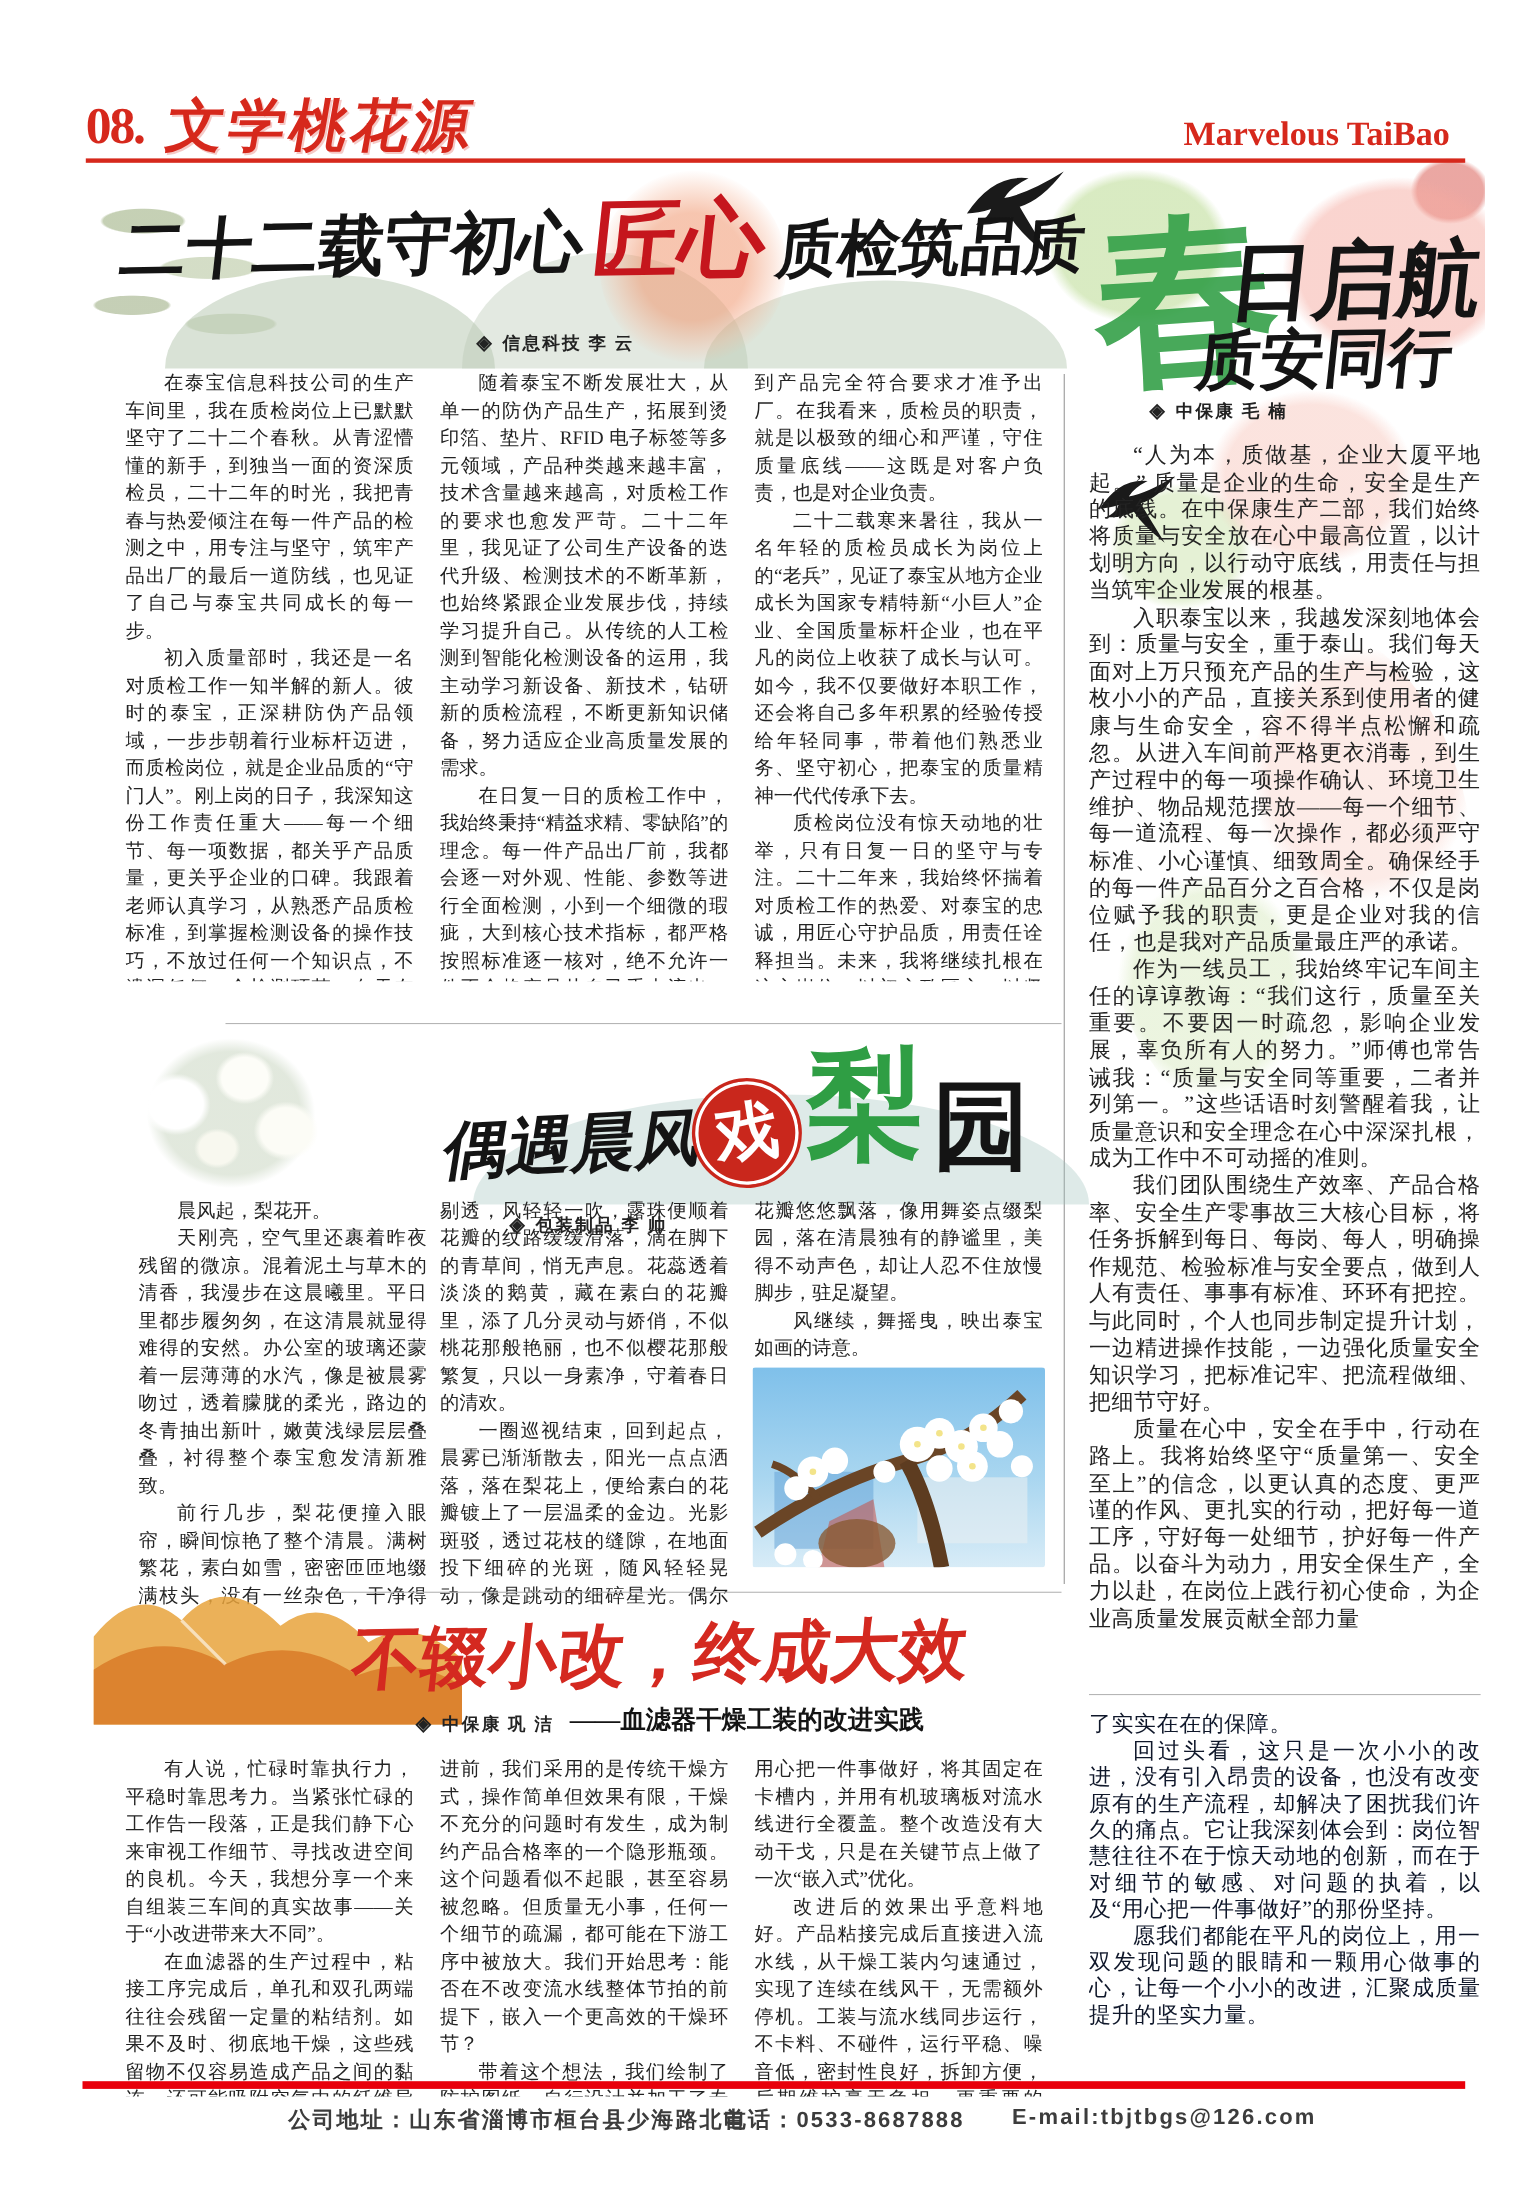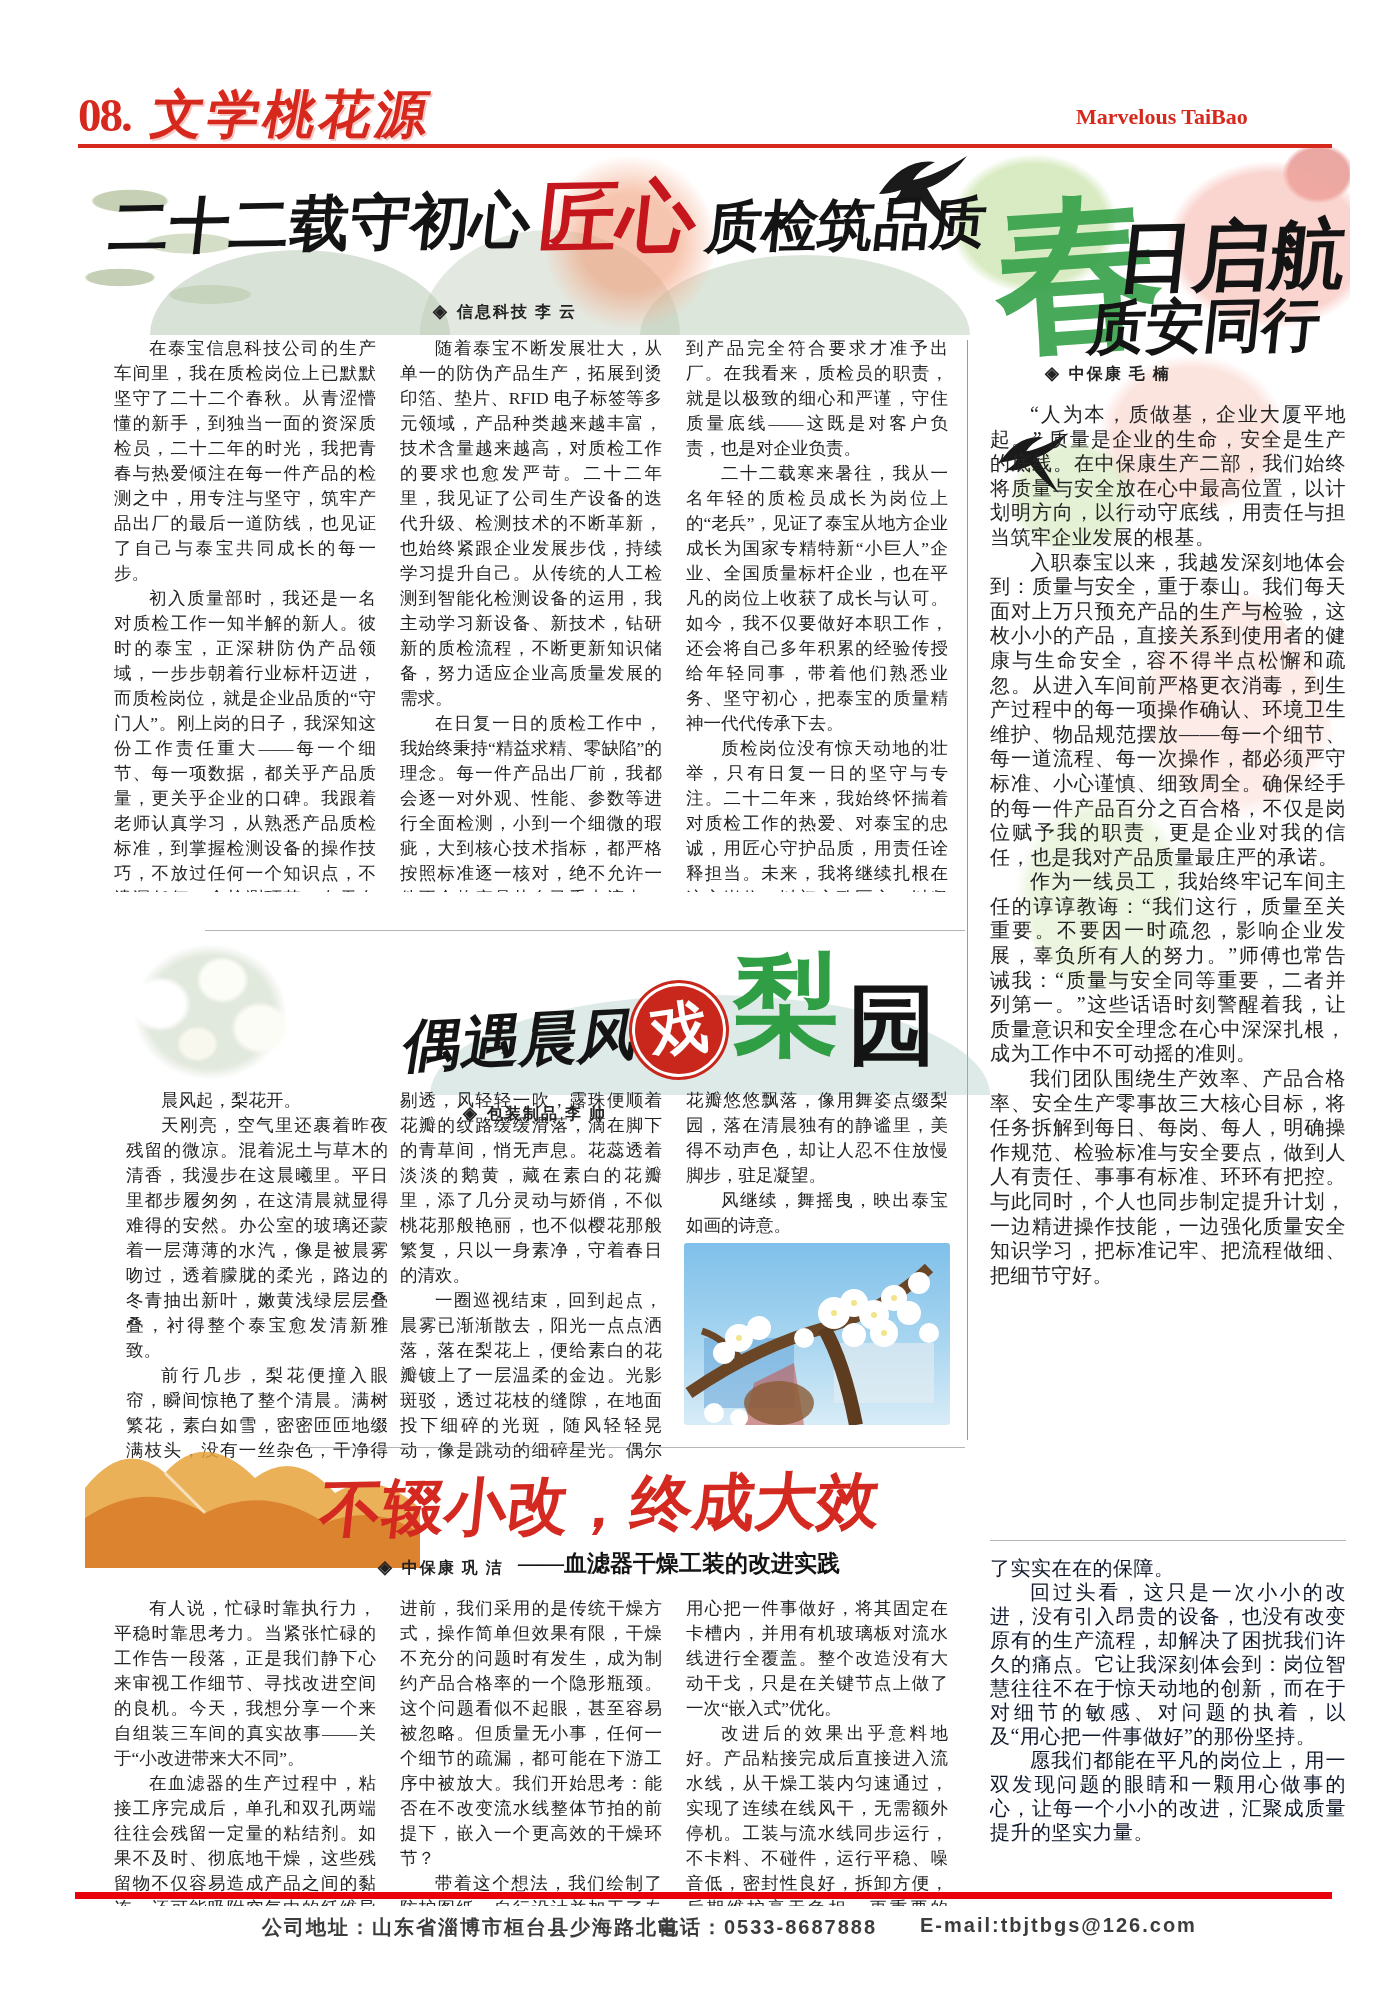--- a/index.html
+++ b/index.html
@@ -3,21 +3,21 @@
 <meta charset="utf-8">
 <style>
   html,body{margin:0;padding:0;background:#fff;}
   #page{position:relative;width:1380px;height:1993px;background:#fff;overflow:hidden;
         font-family:"Liberation Serif","DejaVu Serif",serif;}
   .abs{position:absolute;}
   
   .hdr-red{color:#d6281c;font-weight:bold;}
   .pgnum{font-size:47px;letter-spacing:-2px;}
   .secttl{font-size:52px;transform:skewX(-10deg);letter-spacing:4px;text-shadow:2px 2px 0 rgba(214,40,28,.25);}
-  .masthead{font-size:22px;font-weight:bold;color:#d6281c;font-family:"Liberation Serif",serif;}
+  .masthead{font-size:31px;font-weight:bold;color:#d6281c;font-family:"Liberation Serif",serif;}
   .redline{background:#d6281c;height:4px;}
   
   .blob{position:absolute;border-radius:50%;}
   .mount{position:absolute;border-radius:50% 50% 0 0/100% 100% 0 0;}
   
   .callig{font-weight:bold;color:#141414;transform:skewX(-7deg) rotate(-1deg);white-space:nowrap;}
   .byline{font-size:16px;font-weight:bold;color:#222;letter-spacing:2px;white-space:nowrap;
           font-family:"Liberation Serif",serif;}
   .byline .ic{font-size:18px;margin-right:8px;}
   
@@ -106,20 +106,21 @@
   <div class="abs callig" style="left:1118px;top:218px;font-size:76px;line-height:1;">日启航</div>
   <div class="abs callig" style="left:1088px;top:298px;font-size:58px;line-height:1;">质安同行</div>
   <div class="abs byline" style="left:1045px;top:362px;">
     <span class="ic">◈</span><span>中保康 毛 楠</span>
   </div>
   <div class="spring-body">
     <p class="ind">“人为本，质做基，企业大厦平地起。” 质量是企业的生命，安全是生产的底线。在中保康生产二部，我们始终将质量与安全放在心中最高位置，以计划明方向，以行动守底线，用责任与担当筑牢企业发展的根基。</p>
     <p class="ind">入职泰宝以来，我越发深刻地体会到：质量与安全，重于泰山。我们每天面对上万只预充产品的生产与检验，这枚小小的产品，直接关系到使用者的健康与生命安全，容不得半点松懈和疏忽。从进入车间前严格更衣消毒，到生产过程中的每一项操作确认、环境卫生维护、物品规范摆放——每一个细节、每一道流程、每一次操作，都必须严守标准、小心谨慎、细致周全。确保经手的每一件产品百分之百合格，不仅是岗位赋予我的职责，更是企业对我的信任，也是我对产品质量最庄严的承诺。</p>
     <p class="ind">作为一线员工，我始终牢记车间主任的谆谆教诲：“我们这行，质量至关重要。不要因一时疏忽，影响企业发展，辜负所有人的努力。”师傅也常告诫我：“质量与安全同等重要，二者并列第一。”这些话语时刻警醒着我，让质量意识和安全理念在心中深深扎根，成为工作中不可动摇的准则。</p>
     <p class="ind">我们团队围绕生产效率、产品合格率、安全生产零事故三大核心目标，将任务拆解到每日、每岗、每人，明确操作规范、检验标准与安全要点，做到人人有责任、事事有标准、环环有把控。与此同时，个人也同步制定提升计划，一边精进操作技能，一边强化质量安全知识学习，把标准记牢、把流程做细、把细节守好。</p>
+    <p class="ind">质量在心中，安全在手中，行动在路上。我将始终坚守“质量第一、安全至上”的信念，以更认真的态度、更严谨的作风、更扎实的行动，把好每一道工序，守好每一处细节，护好每一件产品。以奋斗为动力，用安全保生产，全力以赴，在岗位上践行初心使命，为企业高质量发展贡献全部力量</p>
   </div>
   <div class="hrule" style="left:990px;top:1540px;width:356px;"></div>
 
   <div class="hrule" style="left:205px;top:930px;width:760px;"></div>
 
   <div class="abs" style="left:85px;top:932px;width:250px;height:160px;background:radial-gradient(45px 40px at 30% 45%,#ffffff 0 55%,rgba(255,255,255,0) 70%),radial-gradient(38px 34px at 55% 30%,#fdfdf8 0 55%,transparent 70%),radial-gradient(42px 38px at 70% 60%,#fcfcf6 0 55%,transparent 70%),radial-gradient(30px 26px at 45% 70%,#f8f8ef 0 55%,transparent 70%),radial-gradient(90px 80px at 50% 50%,rgba(190,205,180,.45) 0 70%,transparent 85%);"></div>
 
   <div class="mount" style="left:430px;top:995px;width:560px;height:100px;background:rgba(160,195,190,.35);"></div>
   <div class="abs callig" style="left:405px;top:1002px;font-size:58px;transform:skewX(-12deg) rotate(-3deg);">偶遇晨风</div>
   <div class="seal" style="left:632px;top:983px;">

